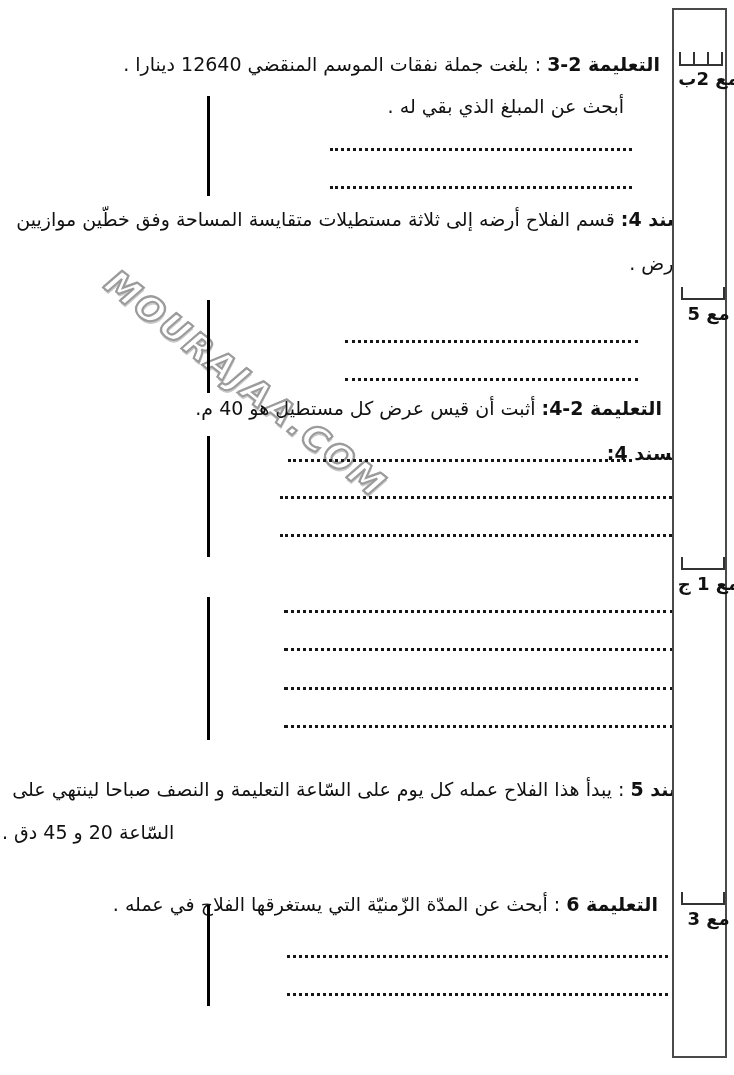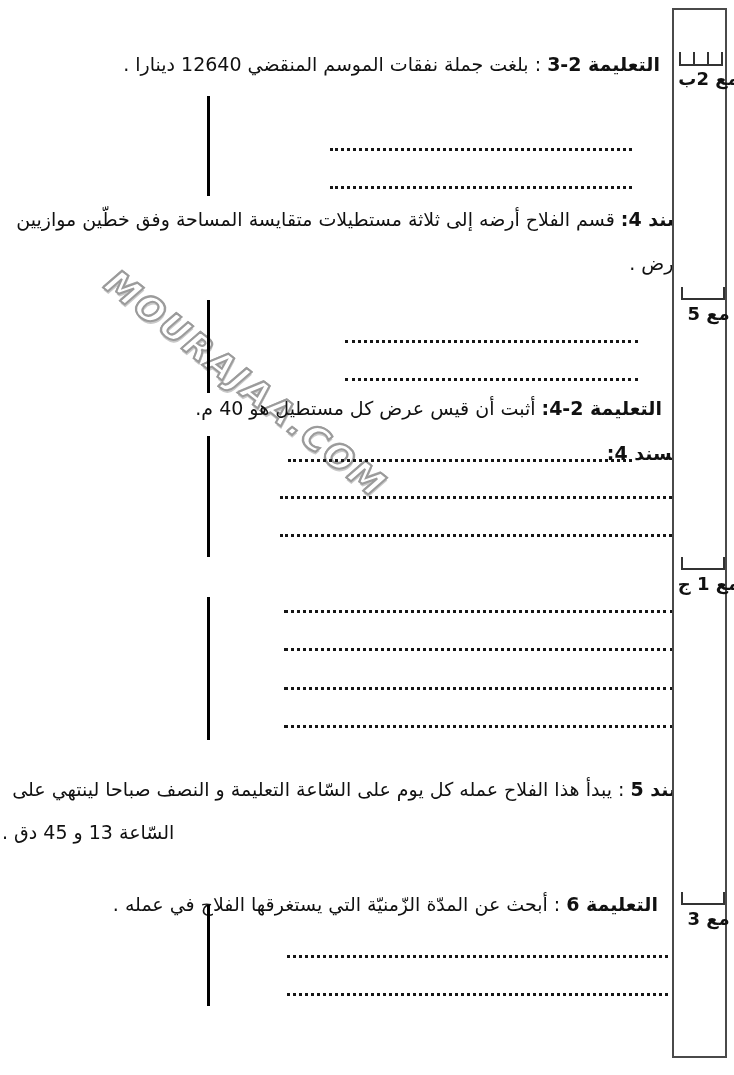--- a/index.html
+++ b/index.html
@@ -49,20 +49,23 @@
 <body>
 
 <div class="page">
 
   <div class="watermark">MOURAJAA.COM</div>
 
   <div class="tline" style="top:52px;right:74px;">
     <b>التعليمة 2-3</b><span> : بلغت جملة نفقات الموسم المنقضي 12640 دينارا .</span>
   </div>
 
+  <div class="tline" style="top:94px;right:110px;">
+    <span>أبحث عن المبلغ الذي بقي له .</span>
+  </div>
 
   <div class="tline" style="top:207px;right:34px;">
     <b>السند 4:</b><span> قسم الفلاح أرضه إلى ثلاثة مستطيلات متقايسة المساحة وفق خطّين موازيين</span>
   </div>
 
   <div class="tline" style="top:251px;right:38px;">
     <span>للعرض .</span>
   </div>
 
 
@@ -73,21 +76,21 @@
   <div class="tline" style="top:441px;right:48px;">
     <b>السند 4:</b><span></span>
   </div>
 
 
   <div class="tline" style="top:777px;right:32px;">
     <b>السند 5</b><span> : يبدأ هذا الفلاح عمله كل يوم على السّاعة التعليمة و النصف صباحا لينتهي على</span>
   </div>
 
   <div class="tline" style="top:820px;left:2px;">
-    <span>السّاعة 13 و 45 دق .</span>
+    <span>السّاعة 20 و 45 دق .</span>
   </div>
 
   <div class="tline" style="top:892px;right:76px;text-align:right;">
     <b>التعليمة 6</b><span> : أبحث عن المدّة الزّمنيّة التي يستغرقها الفلاح في عمله .</span>
   </div>
 
   <div class="dots" style="top:148px;left:330px;width:302px;"></div>
   <div class="dots" style="top:186px;left:330px;width:302px;"></div>
 
   <div class="dots" style="top:340px;left:345px;width:293px;"></div>

